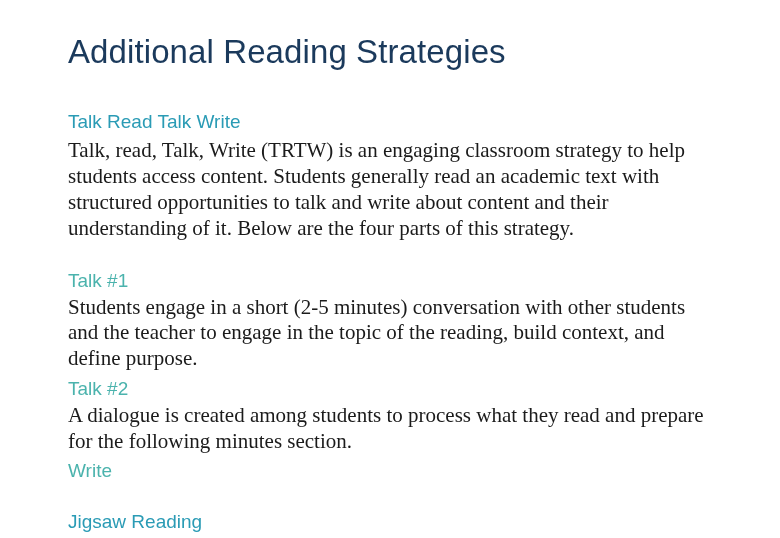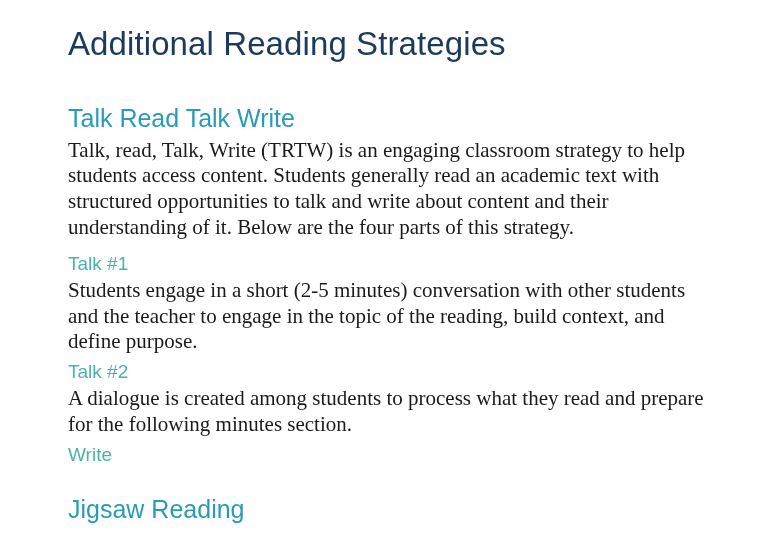--- a/index.html
+++ b/index.html
@@ -12,37 +12,37 @@
     height: 538px;
     overflow: hidden;
     font-family: "Liberation Serif", serif;
   }
   .page {
     position: relative;
     width: 780px;
     height: 446px;
     background: #ffffff;
     box-sizing: border-box;
-    padding: 24px 62px 0 68px;
+    padding: 32px 62px 0 68px;
   }
   .doc-title {
     font-family: "Liberation Sans", sans-serif;
     font-size: 33px;
     font-weight: 400;
     color: #1b3a5c;
     letter-spacing: 0.1px;
     margin: 0 0 0 0;
     line-height: 1.2;
   }
   .section {
     margin-top: 0;
   }
   .h1-teal {
     font-family: "Liberation Sans", sans-serif;
-    font-size: 25px;
+    font-size: 19px;
     font-weight: 400;
     color: #2a9bb5;
     line-height: 1.2;
     margin: 0;
   }
   .body-text {
     font-family: "Liberation Serif", serif;
     font-size: 21px;
     color: #1b1b1b;
     line-height: 1.23;
@@ -51,21 +51,21 @@
   }
   .h2-teal {
     font-family: "Liberation Sans", sans-serif;
     font-size: 19px;
     font-weight: 400;
     color: #4bb3ad;
     line-height: 1.2;
     margin: 0;
   }
   .sub-block {
-    margin-top: 12px;
+    margin-top: 28px;
   }
   .sub-block.tight {
     margin-top: 6px;
   }
   .sub-block .body-text {
     margin-top: 2px;
   }
   .spacer-title { height: 39px; }
   .spacer-last { height: 28px; }
 </style>

